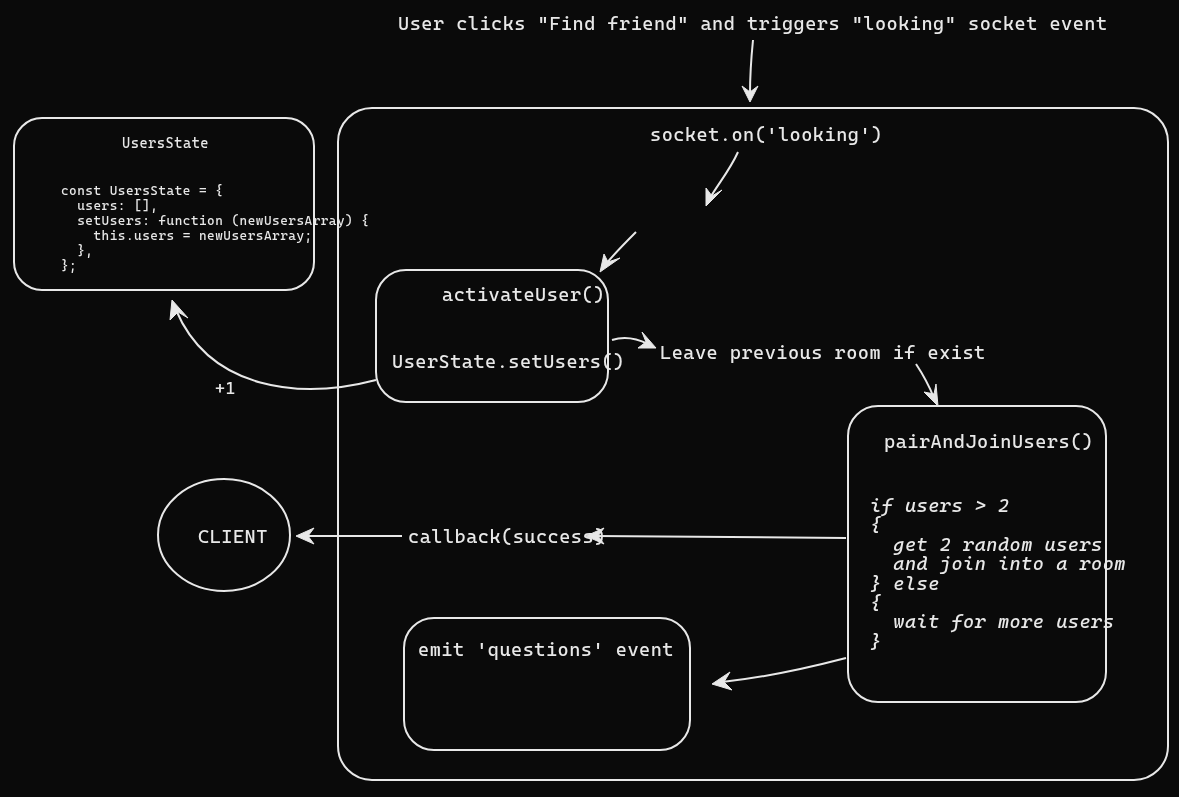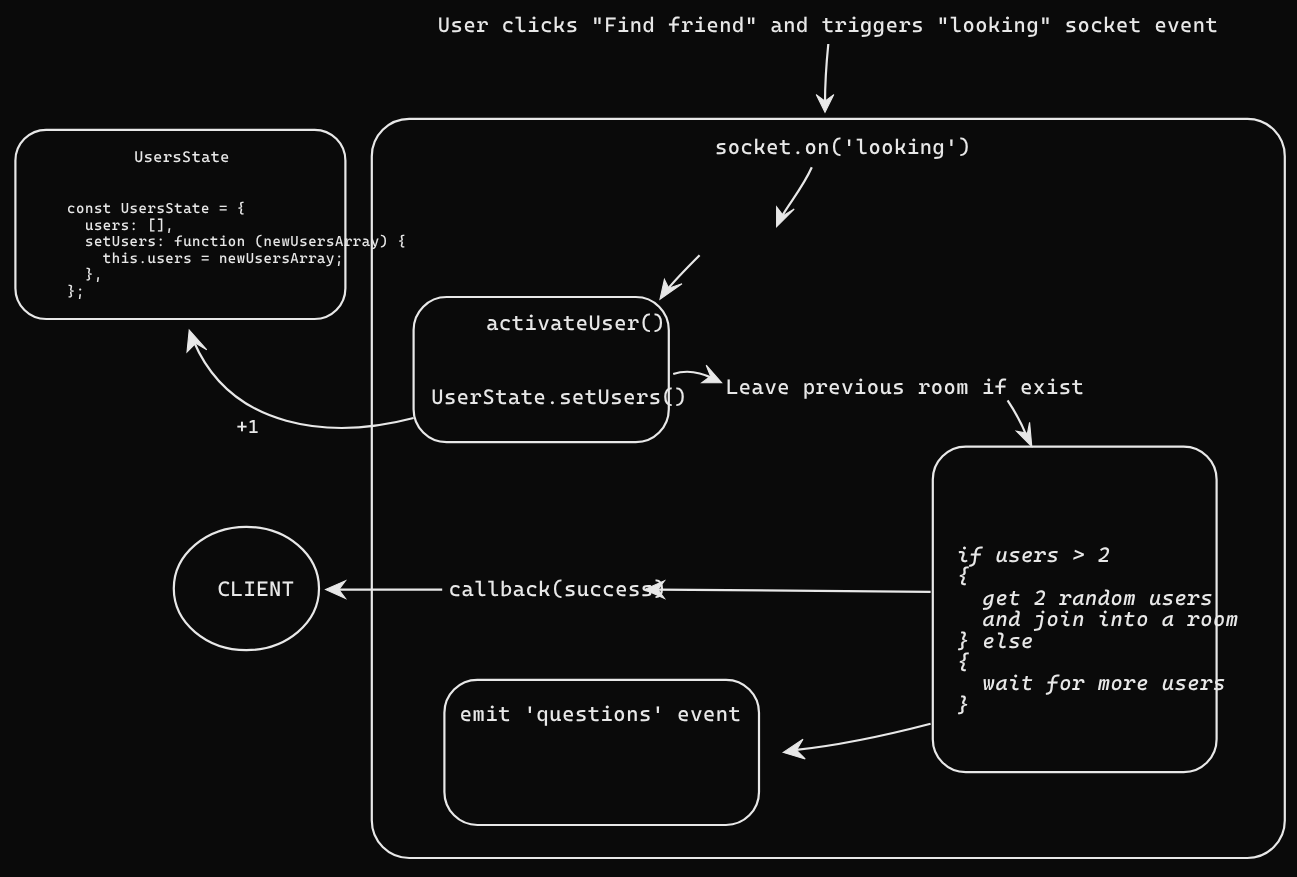--- a/index.html
+++ b/index.html
@@ -66,20 +66,21 @@
   <div class="label" style="left:650px; top:123px;">socket.on('looking')</div>
 
 
   <div class="label" style="left:442px; top:283px;">activateUser()</div>
   <div class="label" style="left:392px; top:350px;">UserState.setUsers()</div>
 
   <div class="label" style="left:215px; top:378px; font-size:17px;">+1</div>
 
   <div class="label" style="left:660px; top:341px;text-align:right;">Leave previous room if exist</div>
 
+  <div class="label" style="left:884px; top:430px;">pairAndJoinUsers()</div>
   <div class="label" style="left:870px; top:496px; line-height:1.02;font-style:italic;">if users &gt; 2
 {
   get 2 random users
   and join into a room
 } else
 {
   wait for more users
 }</div>
 
   <div class="label" style="left:408px; top:525px;">callback(success)</div>

